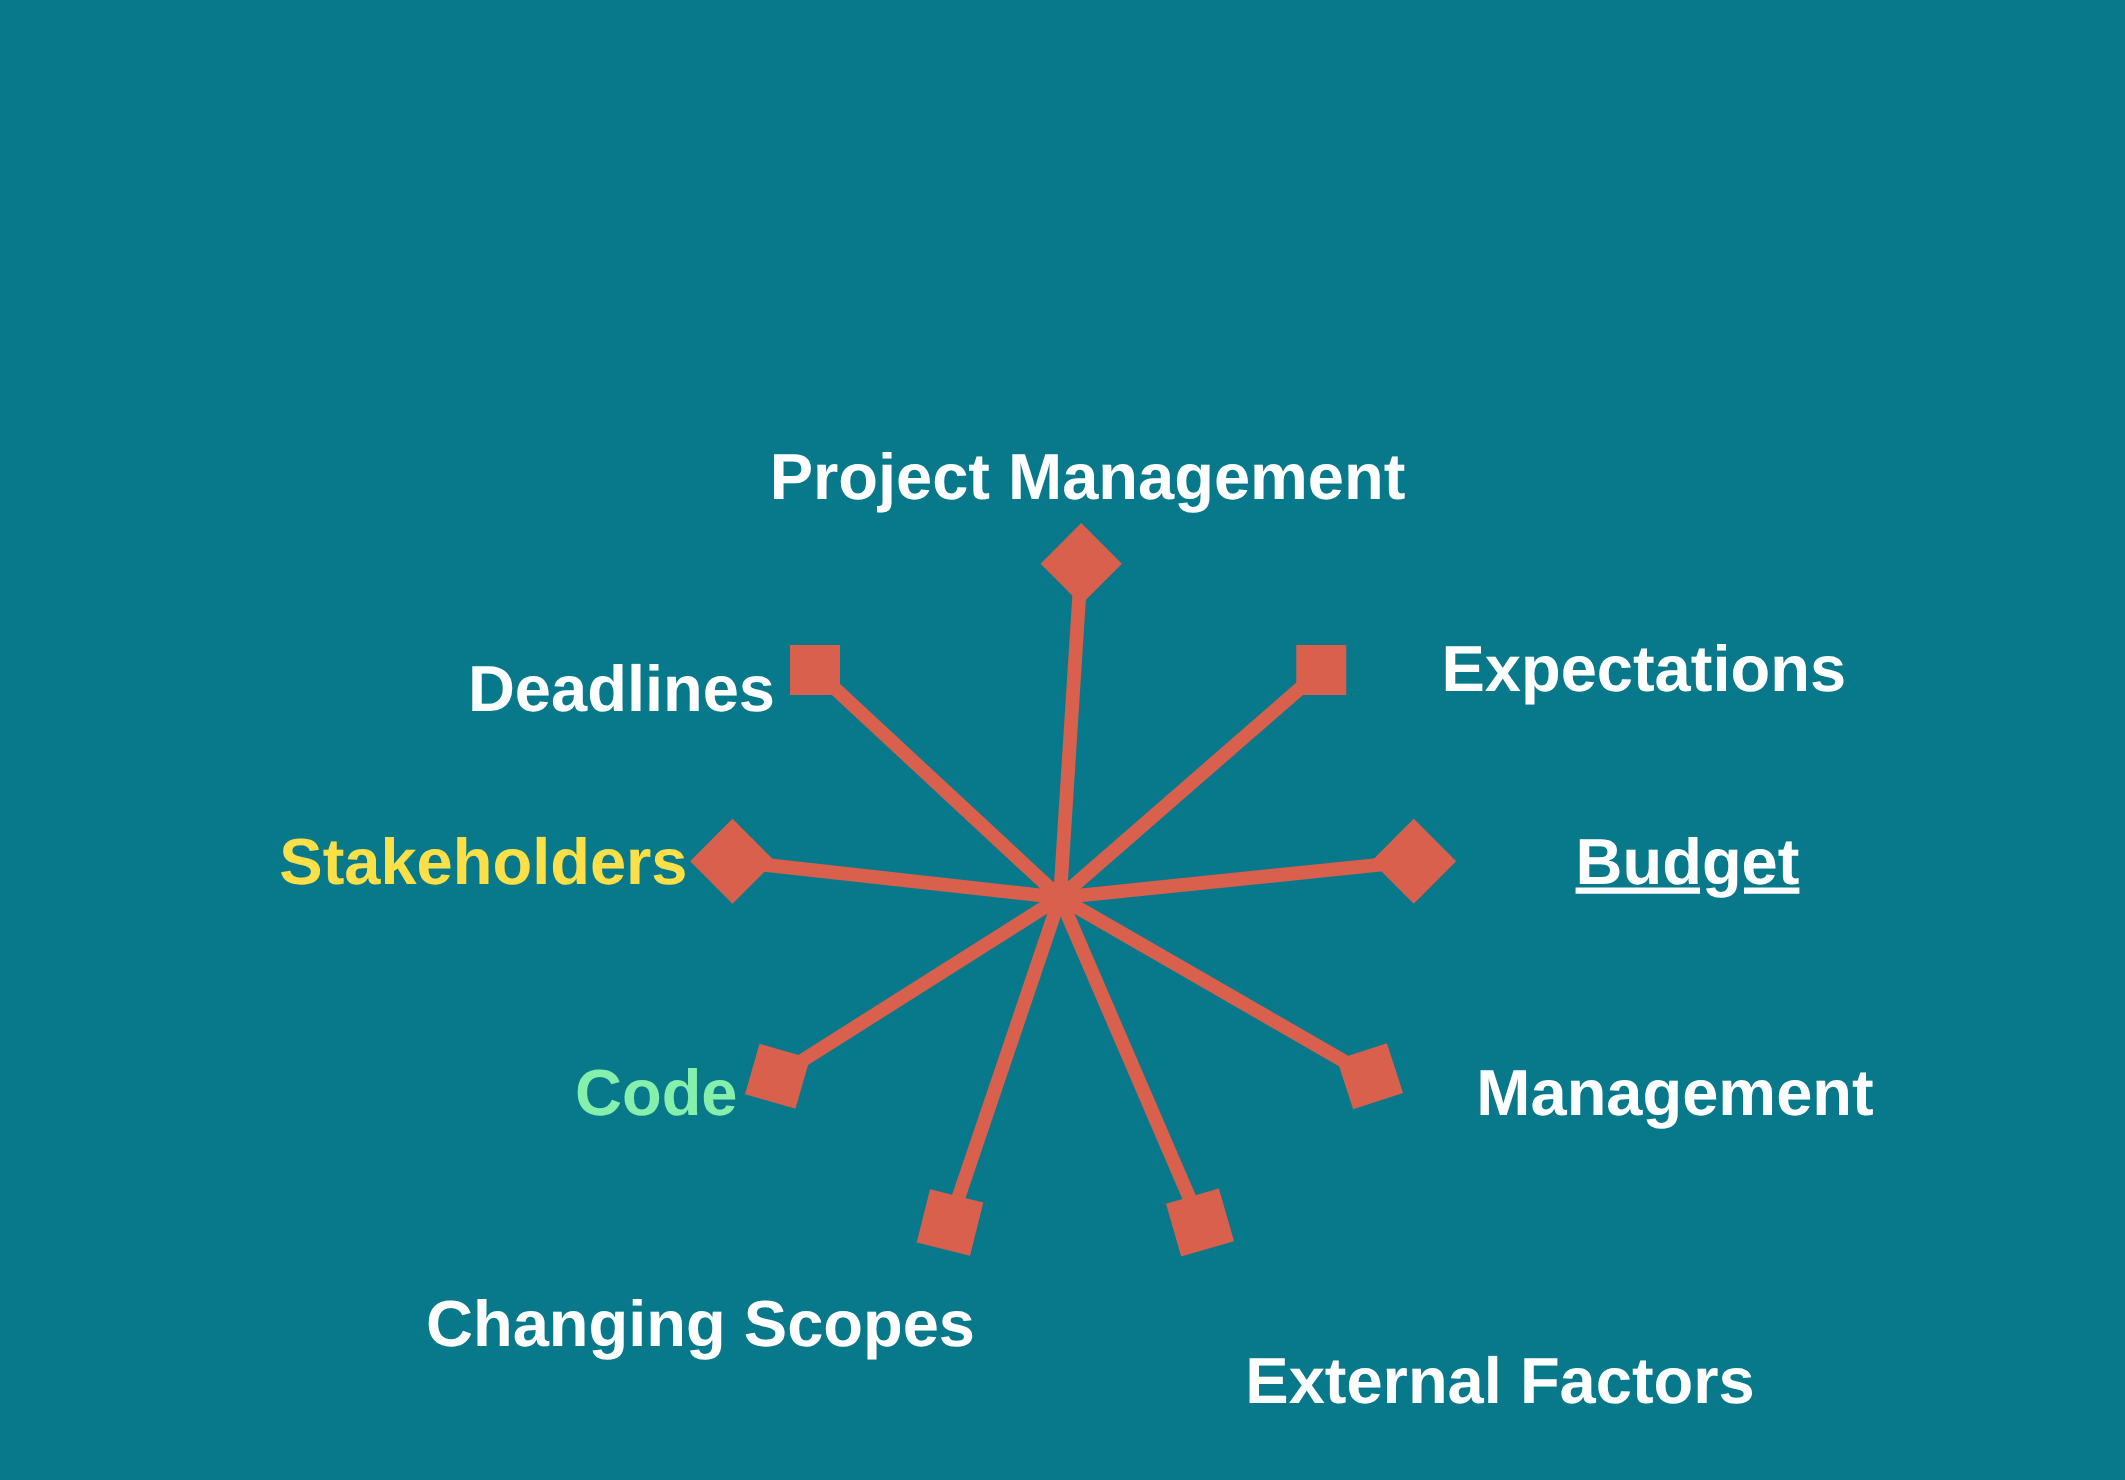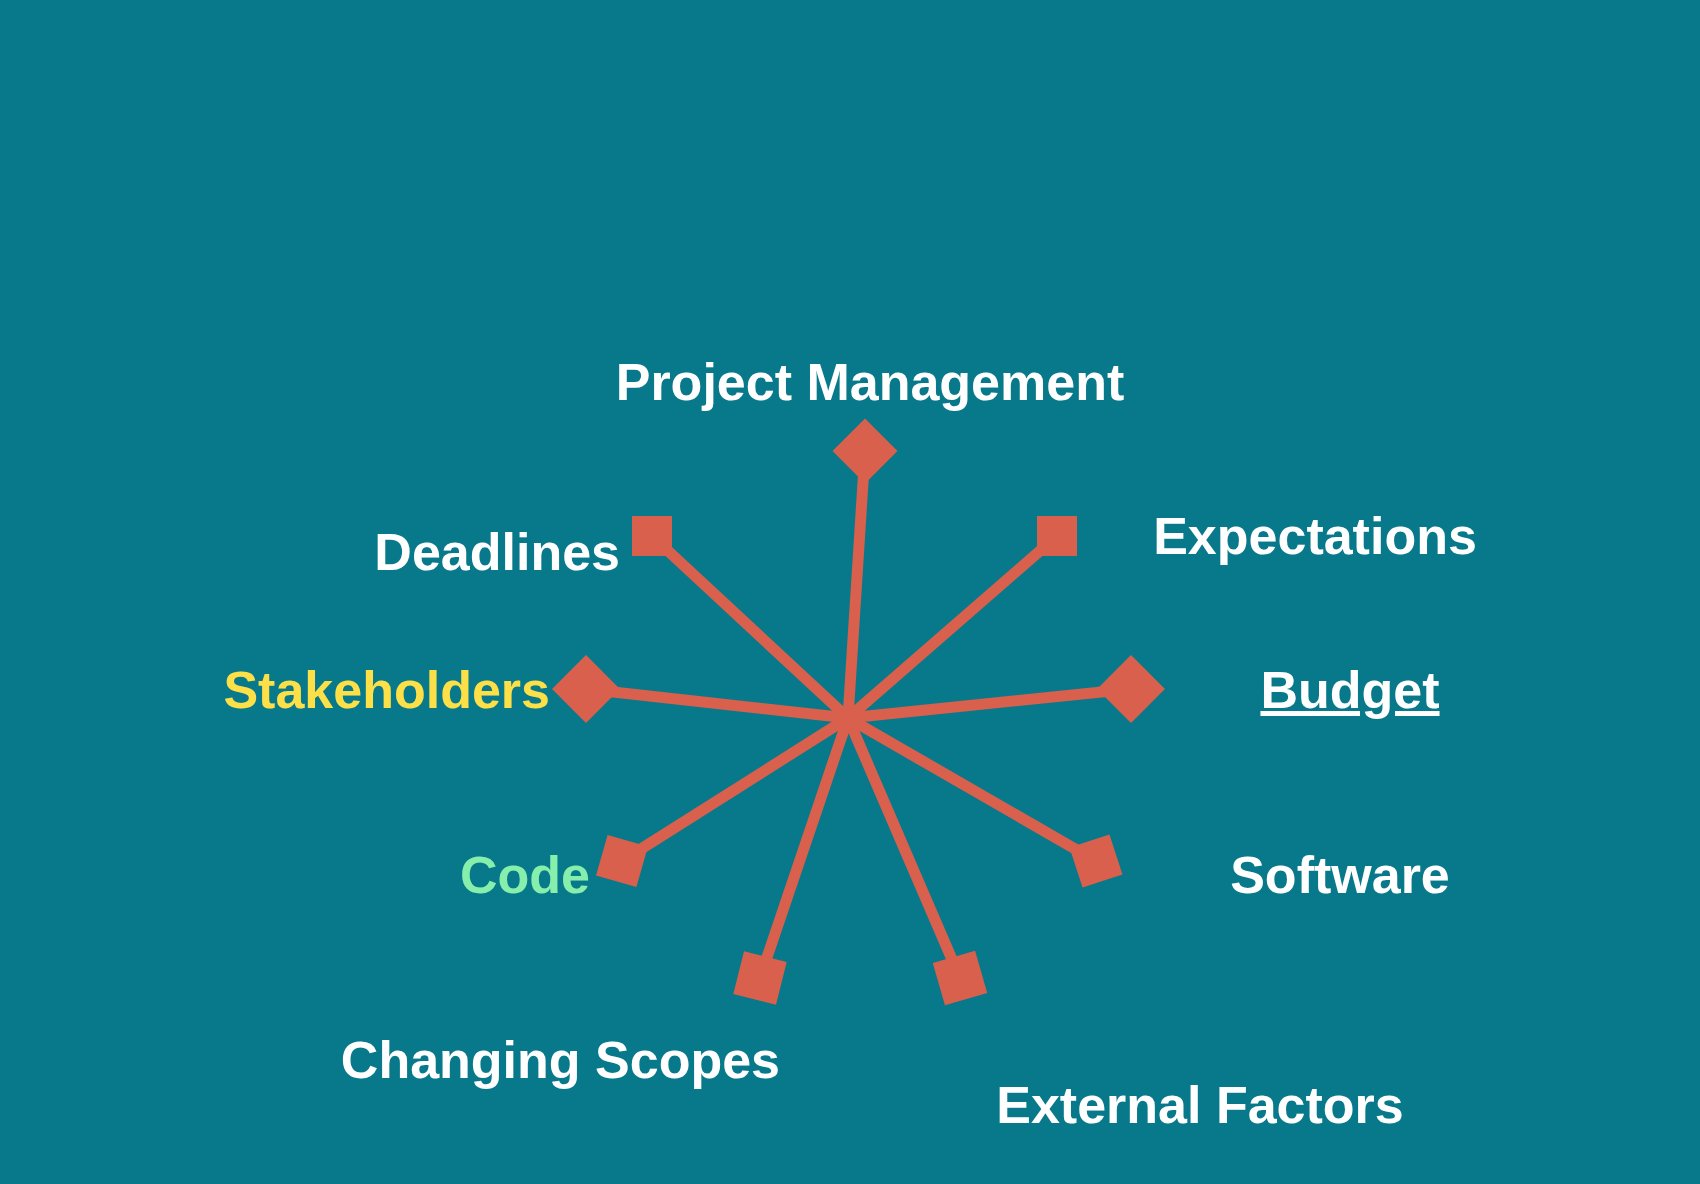--- a/index.html
+++ b/index.html
@@ -96,20 +96,20 @@
       <div class="node-marker" style="width: 44px; height: 44px; left: 938px; top: 940px; background: rgb(217, 96, 76); transform: rotate(-16deg);"></div>
       <div class="node-marker" style="width: 44px; height: 44px; left: 738px; top: 940px; background: rgb(217, 96, 76); transform: rotate(14deg);"></div>
       <div class="node-marker" style="width: 42px; height: 42px; left: 601px; top: 824px; background: rgb(217, 96, 76); transform: rotate(16deg);"></div>
       <div class="node-marker" style="width: 48px; height: 48px; left: 562px; top: 649px; background: rgb(217, 96, 76); transform: rotate(45deg);"></div>
       <div class="node-marker" style="width: 40px; height: 40px; left: 632px; top: 500px; background: rgb(217, 96, 76);"></div>
     </div>
   <div id="labels-layer">
       <div class="node-label align-center" style="left: 560px; top: 340px; width: 620px; color: rgb(255, 255, 255);">Project Management</div>
       <div class="node-label align-left" style="left: 1105px; top: 494px; width: 420px; color: rgb(255, 255, 255);">Expectations</div>
       <div class="node-label align-left" style="left: 1185px; top: 648px; width: 330px; color: rgb(255, 255, 255); text-decoration: underline;">Budget</div>
-      <div class="node-label align-left" style="left: 1150px; top: 833px; width: 380px; color: rgb(255, 255, 255);">Software</div>
+      <div class="node-label align-left" style="left: 1150px; top: 833px; width: 380px; color: rgb(255, 255, 255);">Management</div>
       <div class="node-label align-left" style="left: 940px; top: 1018px; width: 520px; color: rgb(255, 255, 255); margin-top: 45px;">External Factors</div>
       <div class="node-label align-right" style="left: 240px; top: 1018px; width: 540px; color: rgb(255, 255, 255);">Changing Scopes</div>
       <div class="node-label align-right" style="left: 330px; top: 833px; width: 260px; color: #86efac;">Code</div>
       <div class="node-label align-right" style="left: 130px; top: 648px; width: 420px; color: #fde047;">Stakeholders</div>
       <div class="node-label align-right" style="left: 260px; top: 494px; width: 360px; color: rgb(255, 255, 255); margin-top: 16px;">Deadlines</div>
     </div>
 </div>
 
 </body></html>

